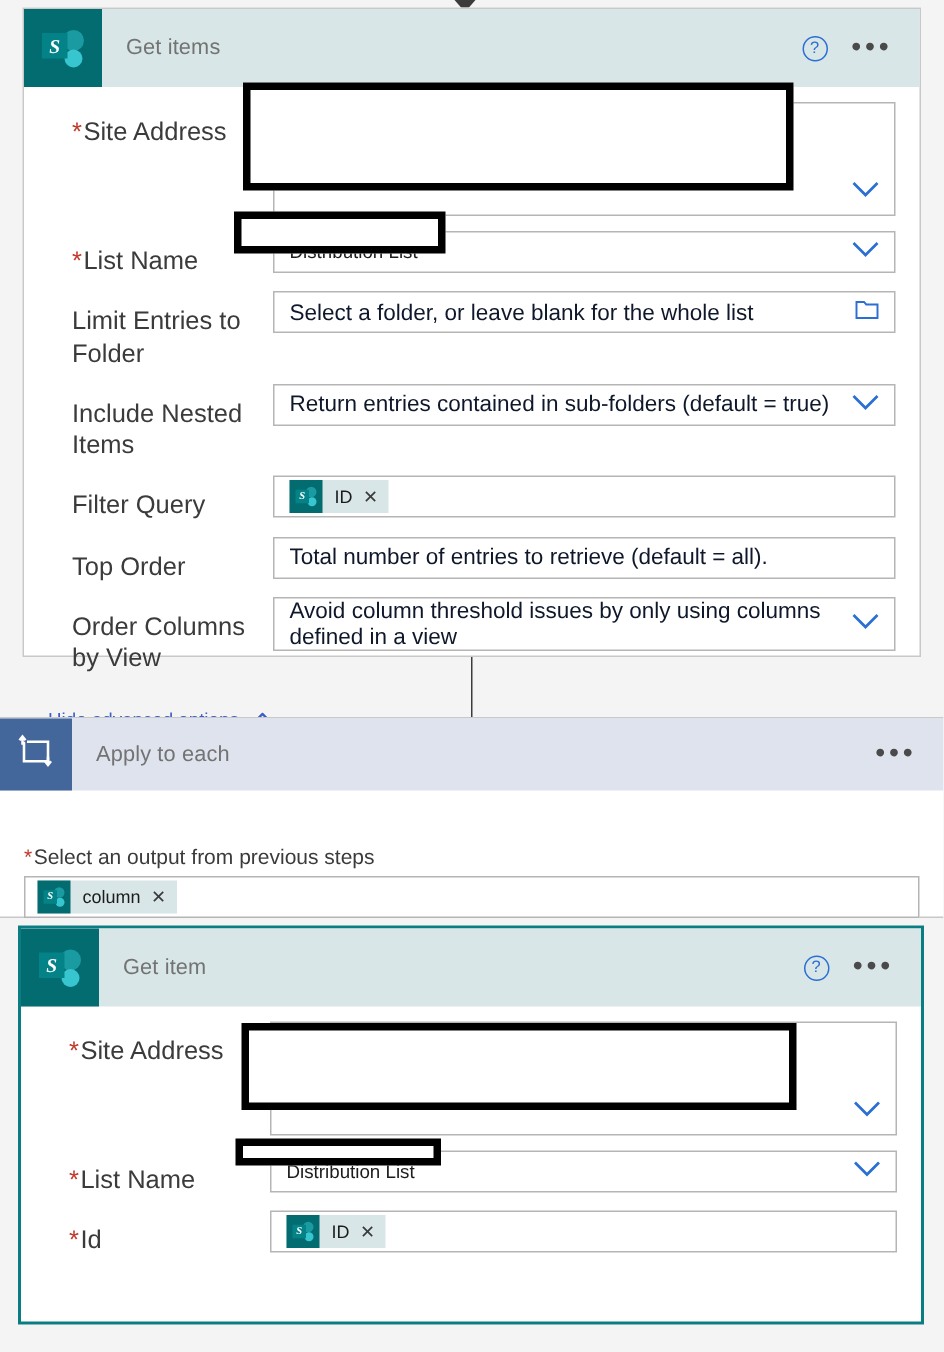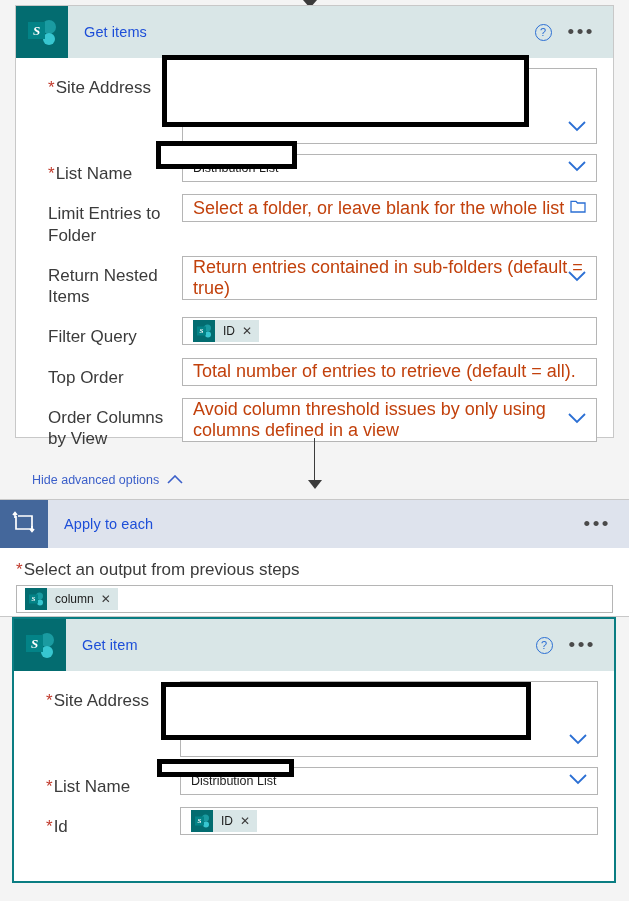--- a/index.html
+++ b/index.html
@@ -111,21 +111,21 @@
     font-weight: 700;
     font-style: italic;
     line-height: 1;
   }
 
   .loop-glyph { position: absolute; left: 50%; top: 50%; transform: translate(-50%,-50%); }
 
   .card-title {
     margin-left: 16px;
     font-size: 14.5px;
-    color: #1d4ed8;
+    color: #737373;
     letter-spacing: .1px;
   }
 
   .header-actions {
     margin-left: auto;
     display: flex;
     align-items: center;
     gap: 16px;
     padding-right: 18px;
   }
@@ -175,21 +175,21 @@
     background: #fff;
     min-height: 28px;
     display: flex;
     align-items: center;
     padding: 0 10px;
     font-size: 12.5px;
     color: #1c1c1c;
   }
   .field.tall { height: 76px; align-items: flex-start; padding-top: 6px; }
 
-  .placeholder { color: #c2410c; font-size: 18px; }
+  .placeholder { color: #0f172a; font-size: 15px; }
 
   .chev {
     position: absolute;
     right: 10px;
     color: #2b6fd4;
   }
   .field.tall .chev { bottom: 8px; }
   .field:not(.tall) .chev { top: 50%; transform: translateY(-50%); }
 
   .folder-icon {
@@ -241,21 +241,21 @@
     display: flex;
     align-items: center;
     gap: 8px;
     color: #3b5fc9;
     font-size: 12.5px;
     padding: 14px 0 16px 0;
   }
 
   
   .loop-body { padding: 12px 16px 14px 16px; }
-  .loop-label { font-size: 17px; color: #3b3b3b; margin-bottom: 5px; }
+  .loop-label { font-size: 14px; color: #3b3b3b; margin-bottom: 5px; margin-top: 24px; }
   .loop-field {
     border: 1px solid #b5b5b5;
     background: #fff;
     height: 28px;
     display: flex;
     align-items: center;
     padding: 0 8px;
   }
 </style>
 </head>
@@ -318,21 +318,21 @@
           <span class="placeholder">Select a folder, or leave blank for the whole list</span>
           <span class="folder-icon">
             <svg width="16" height="14" viewBox="0 0 16 14">
               <path d="M1 3.5 L1 12.5 L15 12.5 L15 3.5 L7.5 3.5 L6 1.8 L1 1.8 Z" stroke="#2b6fd4" stroke-width="1.3" fill="none"></path>
             </svg>
           </span>
         </div>
       </div>
 
       <div class="row">
-        <div class="row-label">Return Nested Items</div>
+        <div class="row-label">Include Nested Items</div>
         <div class="field">
           <span class="placeholder">Return entries contained in sub-folders (default = true)</span>
           <span class="chev">
             <svg width="18" height="11" viewBox="0 0 18 11">
                 <path d="M1 1 L9 9 L17 1" stroke="#2b6fd4" stroke-width="1.8" fill="none"></path>
               </svg>
           </span>
         </div>
       </div>
 
@@ -386,21 +386,21 @@
 
     <div class="redact" style="left:146px; top:49px; width:367px; height:72px;"></div>
     <div class="redact" style="left:140px; top:135px; width:141px; height:28px;"></div>
   </div>
 
   <div class="connector" style="top:438px;">
     <div class="conn-line" style="height:43px;"></div>
     <div class="conn-head"></div>
   </div>
 
-  <div class="card" style="left:0px; top:499px; width:629px; height:118px; border-left:none; border-right:none;">
+  <div class="card" style="left:0px; top:478px; width:629px; height:134px; border-left:none; border-right:none;">
 
     <div class="card-header loop">
       <div class="app-icon">
         <span class="loop-glyph">
           <svg width="26" height="24" viewBox="0 0 26 24">
             <path d="M5 6 L5 19 L21 19 L21 6 L7 6" stroke="#ffffff" stroke-width="1.7" fill="none"></path>
             <path d="M4 3 L4 8 M2 5 L4 2.5 L6 5" stroke="#ffffff" stroke-width="1.7" fill="none"></path>
             <path d="M21 16 L21 21 M19 19 L21 21.5 L23 19" stroke="#ffffff" stroke-width="1.7" fill="none"></path>
           </svg>
         </span>

